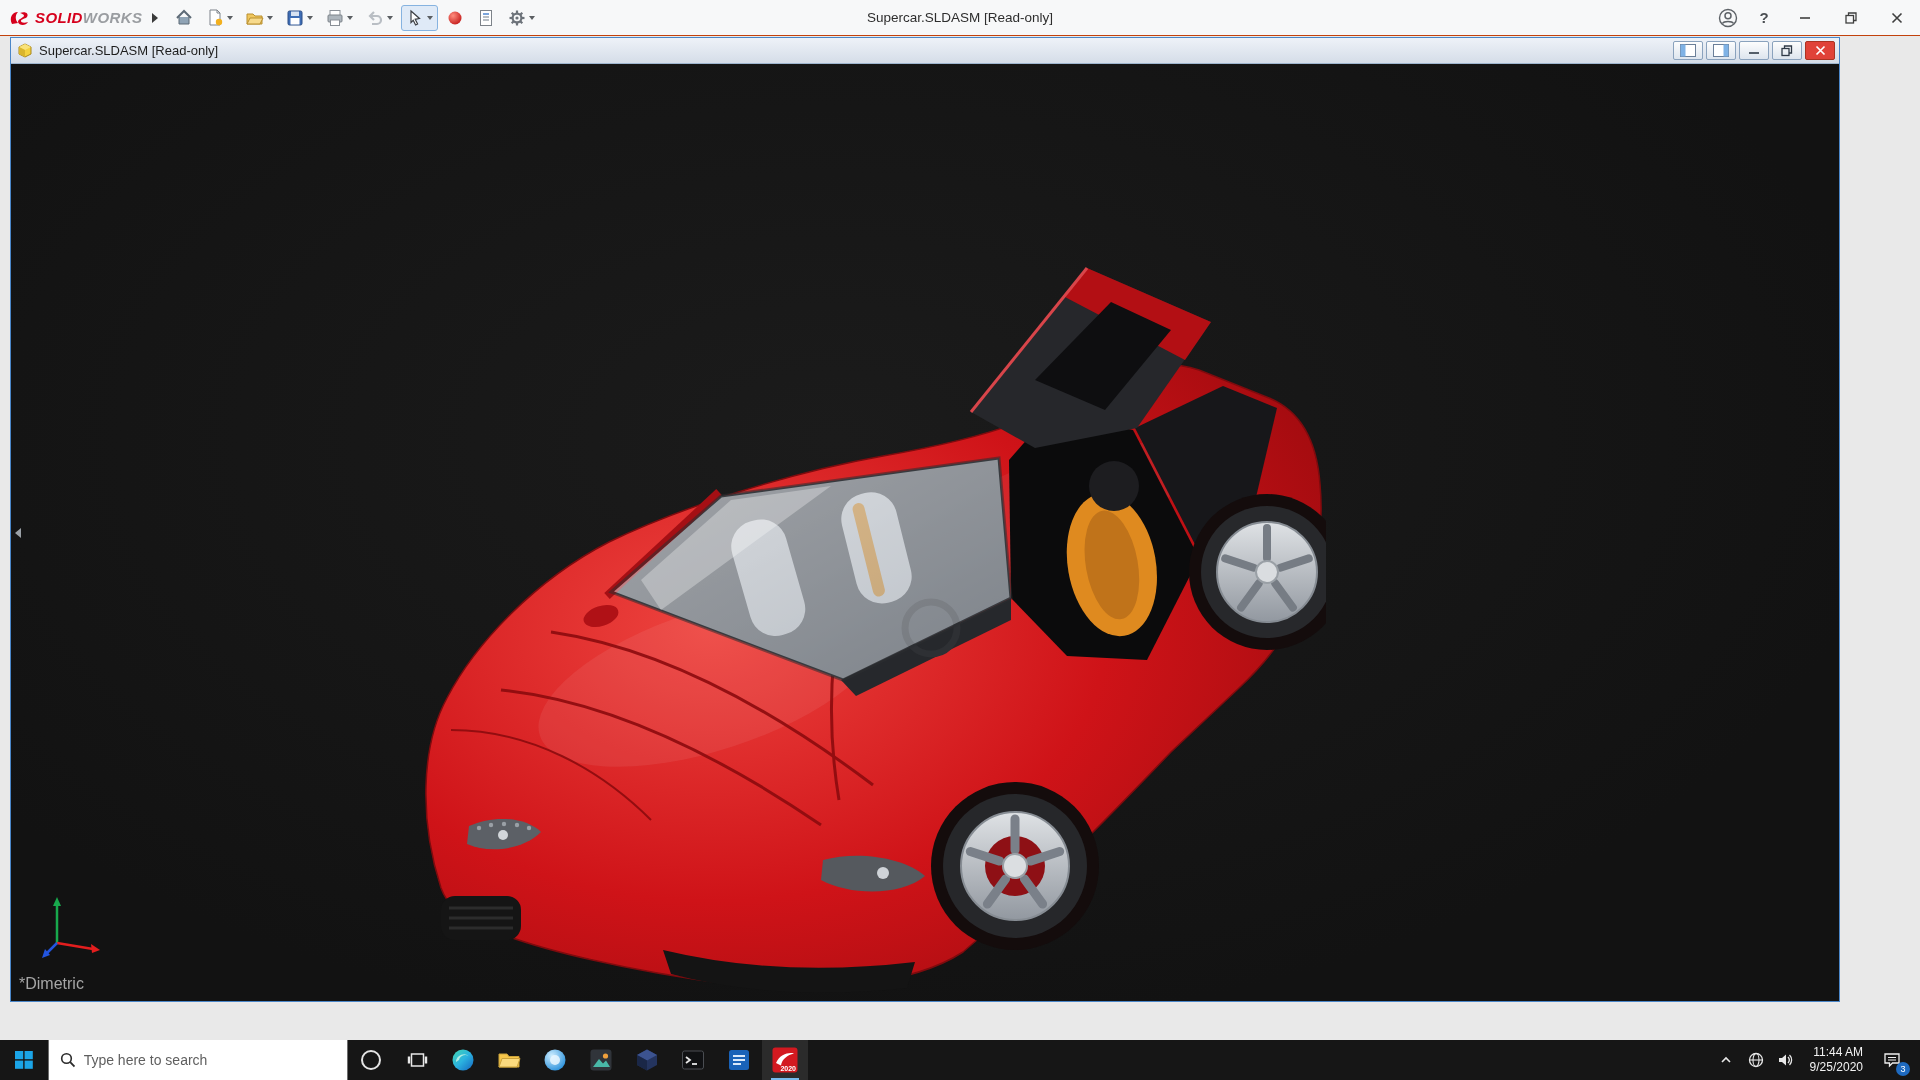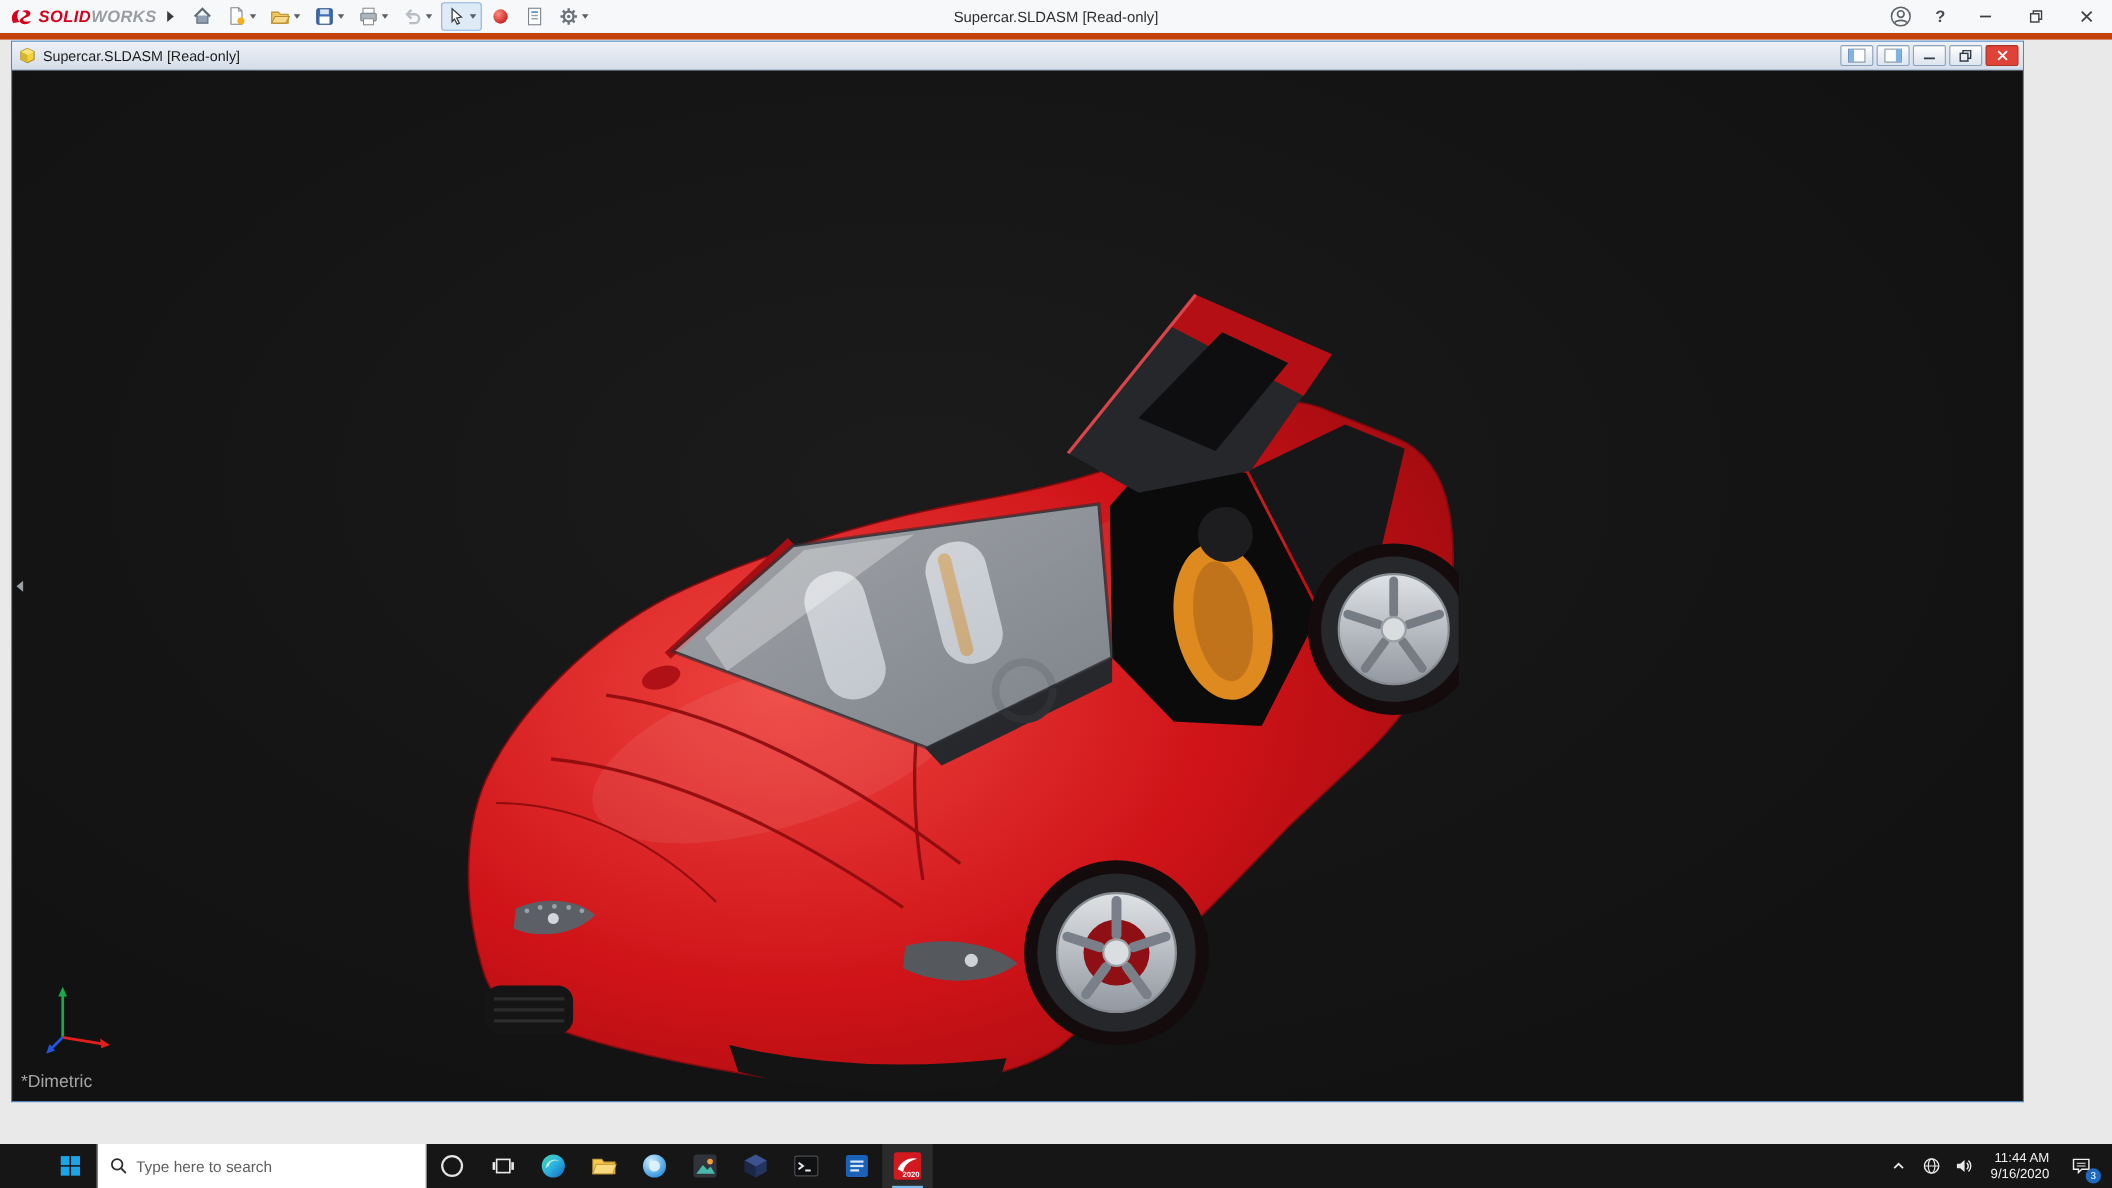--- a/index.html
+++ b/index.html
@@ -1,21 +1,21 @@
 <!DOCTYPE html>
 <html><head>
 <meta charset="utf-8">
 <style>
   * { margin:0; padding:0; box-sizing:border-box; }
   body { font-family:"Liberation Sans", sans-serif; background:#000; }
   .screen { position:relative; width:1920px; height:1080px; background:#e9e9e9; overflow:hidden; }
 
   
   .app-bar { position:absolute; top:0; left:0; right:0; height:36px; background:#f7f8f9;
-             border-bottom:6px solid #c2410c; display:flex; align-items:center; padding-left:8px; z-index:5; }
+             border-bottom:1px solid #c2410c; display:flex; align-items:center; padding-left:8px; z-index:5; }
   .brand { display:flex; align-items:center; gap:3px; }
   .brand-text { font-size:15px; font-style:italic; font-weight:bold; letter-spacing:.4px; }
   .brand-solid { color:#d6001c; }
   .brand-works { color:#9a9da1; font-weight:600; }
   .brand-caret { margin:0 12px 0 10px; width:0; height:0; border-top:5px solid transparent;
                  border-bottom:5px solid transparent; border-left:6px solid #3a3a3a; }
   .toolbar { display:flex; align-items:center; gap:3px; }
   .tb-btn { display:flex; align-items:center; gap:3px; padding:3px 4px; border:1px solid transparent; border-radius:3px; }
   .tb-btn.selected { background:#dfeaf7; border:1px solid #86b3e0; }
   .caret-down { width:0; height:0; border-left:3.5px solid transparent; border-right:3.5px solid transparent;
@@ -40,21 +40,21 @@
   .collapse-tab { position:absolute; left:0; top:50%; transform:translateY(-50%); width:14px; height:44px;
                   display:flex; align-items:center; justify-content:center; }
   .collapse-arrow { width:0; height:0; border-top:5px solid transparent; border-bottom:5px solid transparent;
                     border-right:6px solid #9aa0a6; }
   .triad { position:absolute; left:26px; bottom:40px; }
   .view-label { position:absolute; left:8px; bottom:8px; color:#a6a6a6; font-size:16px; }
   .car { position:absolute; left:400px; top:196px; }
 
   
   .taskbar { position:absolute; left:0; bottom:0; width:100%; height:40px; background:#161616;
-             display:flex; align-items:stretch; z-index:10;padding-left:40px; }
+             display:flex; align-items:stretch; z-index:10; }
   .start { width:48px; display:flex; align-items:center; justify-content:center; }
   .search { width:300px; background:#fff; display:flex; align-items:center; gap:9px; padding:0 11px;
             border-left:1px solid #6e6e6e; border-right:1px solid #6e6e6e; }
   .search input { border:none; outline:none; font-size:14px; color:#333; width:100%; background:transparent;
                   font-family:"Liberation Sans", sans-serif; }
   .search input::placeholder { color:#5f5f5f; }
   .tb-apps { display:flex; align-items:center; }
   .app-ico { width:46px; height:40px; display:flex; align-items:center; justify-content:center; position:relative; }
   .app-ico.active { background:#2b2b2b; }
   .app-ico.active::after { content:""; position:absolute; bottom:0; left:9px; right:9px; height:2.5px; background:#76b9ed; }
@@ -495,21 +495,21 @@
           </svg>
       </div>
       <div class="tray-ico">
         <svg width="17" height="16">
             <path d="M2 6 H5 L9 2.5 V13.5 L5 10 H2 Z" fill="#e8e8e8"></path>
             <path d="M11 5 A4.5 4.5 0 0 1 11 11 M12.5 3 A7 7 0 0 1 12.5 13" fill="none" stroke="#e8e8e8" stroke-width="1.3"></path>
           </svg>
       </div>
       <div class="clock">
         <div>11:44 AM</div>
-        <div>9/16/2020</div>
+        <div>9/25/2020</div>
       </div>
       <div class="tray-ico action-center">
         <svg width="18" height="17">
             <path d="M2 2 H16 V11 H9.5 L6.5 14 V11 H2 Z" fill="none" stroke="#f0f0f0" stroke-width="1.3"></path>
             <line x1="5" y1="5.5" x2="13" y2="5.5" stroke="#f0f0f0"></line>
             <line x1="5" y1="8" x2="13" y2="8" stroke="#f0f0f0"></line>
           </svg>
         <span class="badge">3</span>
       </div>
       <div class="show-desktop"></div>

